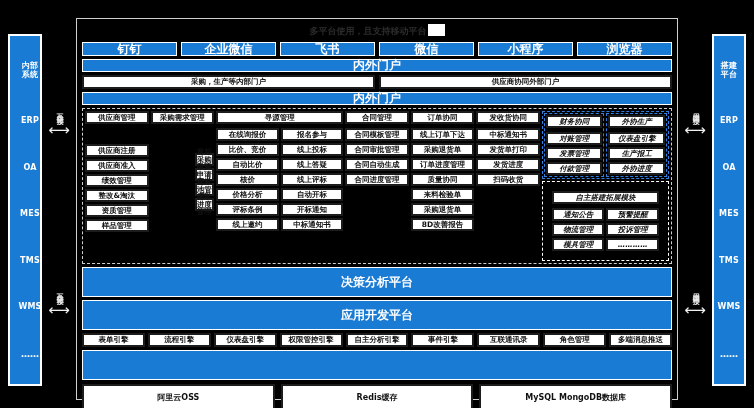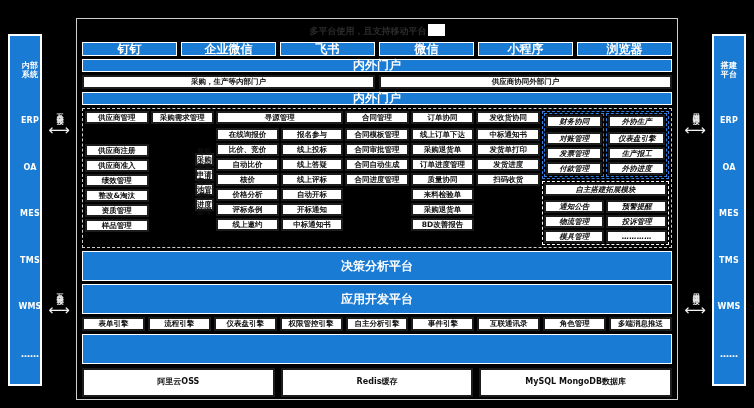--- a/index.html
+++ b/index.html
@@ -48,21 +48,21 @@
   .portalrow .white{flex:1;}
 
   .grid-wrap{margin-top:3px;border:1px dashed #cfcfcf;padding:2px;box-sizing:border-box;}
   .grid{display:flex;gap:2px;justify-content:space-between;}
   .col{display:flex;flex-direction:column;gap:2px;flex:1;}
   .cell{height:13px;}
   .group{display:flex;gap:2px;}
   .group .col{flex:1;}
   .hdr-span{height:13px;}
 
-  .grp-dash{border:1px dashed #ffffff;padding:1px;box-sizing:border-box;}
+  .grp-dash{border:1px dashed #ffffff;padding:9px;box-sizing:border-box;}
   .grp-dash-blue{border:1px dashed #2f7fe0;padding:1px;box-sizing:border-box;}
 
   .sec{margin-top:3px;}
   .sec .blue.bar{height:30px;margin:0;}
   .sec .items{display:flex;gap:3px;height:14px;margin-top:3px;}
   .sec .items .white{flex:1;}
 
   .infra{display:flex;gap:6px;height:29px;margin-top:4px;}
   .infra .white{flex:1;font-size:8px;}
 </style>

